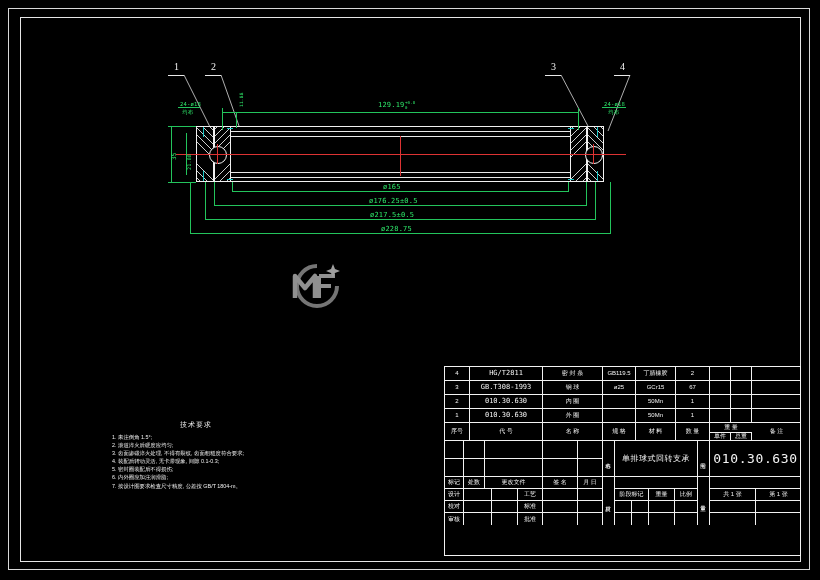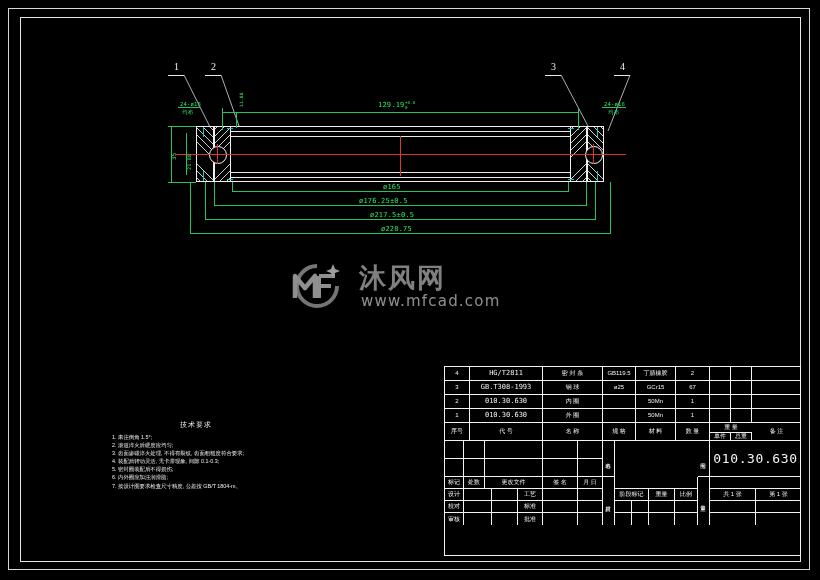--- a/index.html
+++ b/index.html
@@ -159,41 +159,39 @@
   <div class="g" style="left:185px;top:170px;font-size:5px;transform:rotate(-90deg);transform-origin:0 0;">21.88</div>
 
   <div class="gline h" style="left:232px;top:191px;width:336px;"></div>
   <div class="gline v" style="left:232px;top:182px;height:10px;"></div>
   <div class="gline v" style="left:568px;top:182px;height:10px;"></div>
   <div class="g" style="left:383px;top:183px;">ø165</div>
 
   <div class="gline h" style="left:214px;top:205px;width:372px;"></div>
   <div class="gline v" style="left:214px;top:182px;height:24px;"></div>
   <div class="gline v" style="left:586px;top:182px;height:24px;"></div>
-  <div class="g" style="left:359px;top:197px;">ø176.25±0.5</div>
+  <div class="g" style="left:369px;top:197px;">ø176.25±0.5</div>
 
   <div class="gline h" style="left:205px;top:219px;width:390px;"></div>
   <div class="gline v" style="left:205px;top:182px;height:38px;"></div>
   <div class="gline v" style="left:595px;top:182px;height:38px;"></div>
   <div class="g" style="left:370px;top:211px;">ø217.5±0.5</div>
 
   <div class="gline h" style="left:190px;top:233px;width:420px;"></div>
   <div class="gline v" style="left:190px;top:182px;height:52px;"></div>
   <div class="gline v" style="left:610px;top:182px;height:52px;"></div>
   <div class="g" style="left:381px;top:225px;">ø228.75</div>
 
   <div id="wm">
     <svg class="wmlogo" viewBox="0 0 64 48">
       <path d="M32 4 A20 20 0 1 0 52 24" fill="none" stroke="#bdbdbd" stroke-width="4"></path>
       <path d="M10 36 L10 14 L20 26 L30 14 L30 36" fill="none" stroke="#e8e8e8" stroke-width="4.5" stroke-linejoin="round"></path>
       <path d="M34 14 L50 14 M34 24 L46 24 M34 14 L34 36" fill="none" stroke="#e8e8e8" stroke-width="4"></path>
       <path d="M48 2 l2 5 l5 2 l-5 2 l-2 5 l-2 -5 l-5 -2 l5 -2 z" fill="#fff"></path>
     </svg>
-    <div class="wmtxt">沐风网</div>
-    <div class="wmurl">www.mfcad.com</div>
   </div>
 
   <div id="tech">
     <div class="th">技术要求</div>
     <div class="ti">1. 未注倒角 1.5°;</div>
     <div class="ti">2. 滚道淬火后硬度应均匀;</div>
     <div class="ti">3. 齿面渗碳淬火处理, 不得有裂纹, 齿面粗糙度符合要求;</div>
     <div class="ti">4. 装配后转动灵活, 无卡滞现象, 间隙 0.1-0.3;</div>
     <div class="ti">5. 密封圈装配后不得损伤;</div>
     <div class="ti">6. 内外圈应加注润滑脂;</div>
@@ -288,20 +286,21 @@
     <div class="c" style="left:133px;top:134px;width:25px;height:12px;"></div>
 
     <div class="c nb" style="left:0;top:146px;width:19px;height:12px;">审核</div>
     <div class="c nb" style="left:19px;top:146px;width:28px;height:12px;"></div>
     <div class="c nb" style="left:47px;top:146px;width:26px;height:12px;"></div>
     <div class="c nb" style="left:73px;top:146px;width:25px;height:12px;">批准</div>
     <div class="c nb" style="left:98px;top:146px;width:35px;height:12px;"></div>
     <div class="c nb" style="left:133px;top:146px;width:25px;height:12px;"></div>
 
     <div class="c vert" style="left:158px;top:74px;width:12px;height:36px;">名称</div>
+    <div class="c nm" style="left:170px;top:74px;width:83px;height:36px;">单排球式回转支承</div>
     <div class="c vert" style="left:158px;top:110px;width:12px;height:48px;border-bottom:none;">材质</div>
 
     <div class="c vert" style="left:253px;top:74px;width:12px;height:36px;">图号</div>
     <div class="c big nr" style="left:265px;top:74px;width:91px;height:36px;">010.30.630</div>
     <div class="c vert" style="left:253px;top:110px;width:12px;height:48px;border-bottom:none;">重量</div>
 
     <div class="c" style="left:170px;top:110px;width:83px;height:12px;"></div>
     <div class="c nr" style="left:265px;top:110px;width:91px;height:12px;"></div>
 
     <div class="c" style="left:170px;top:122px;width:34px;height:12px;">阶段标记</div>

